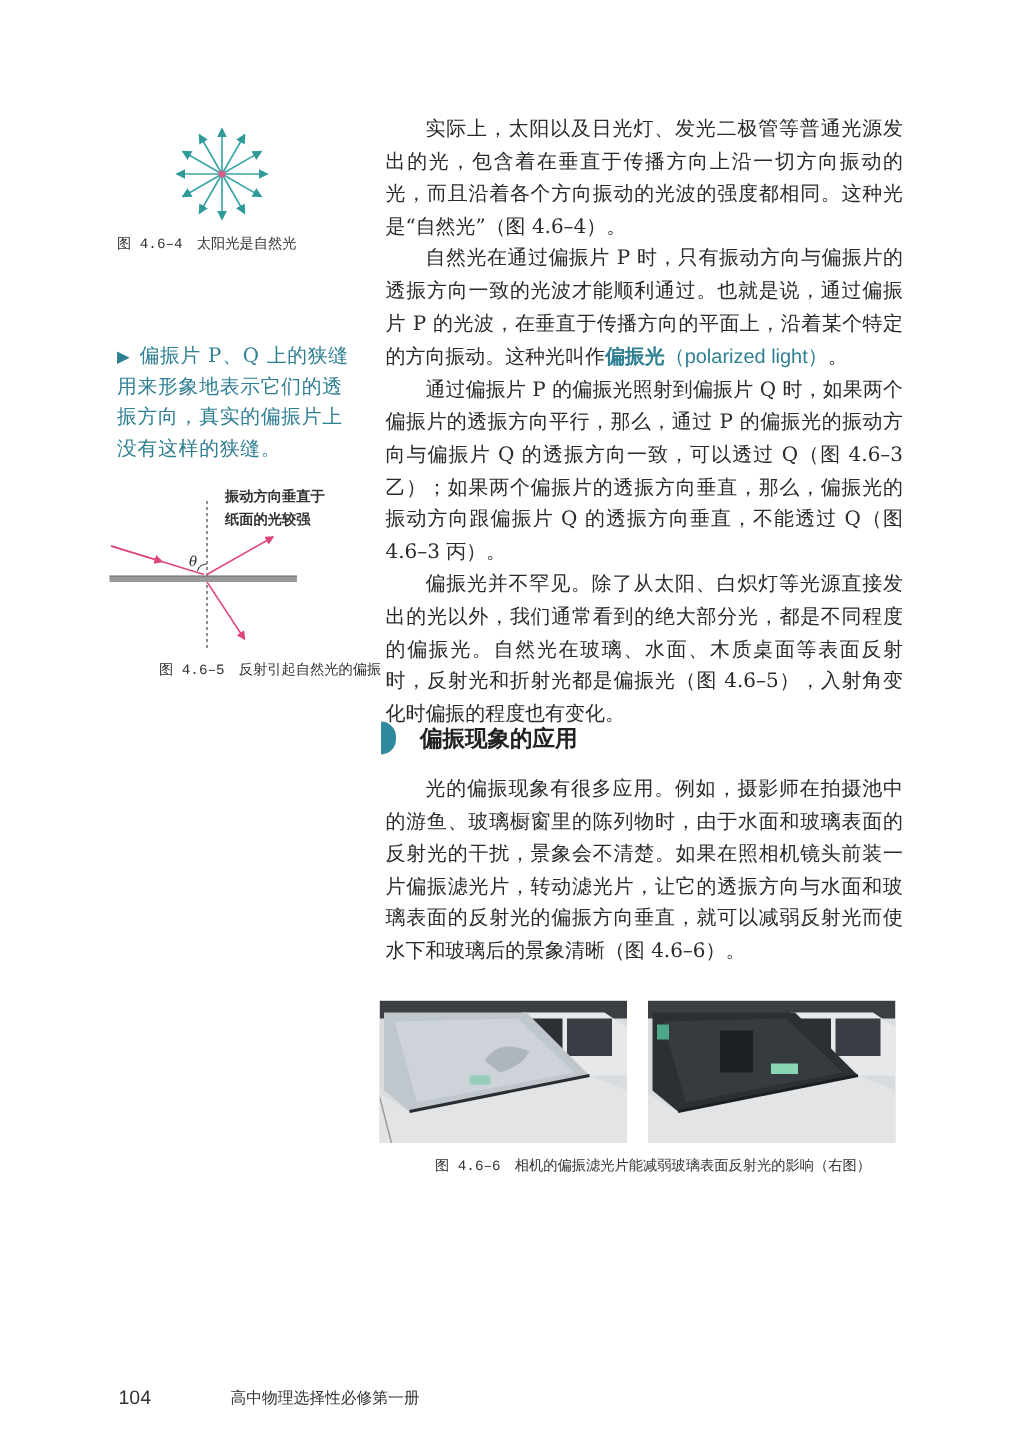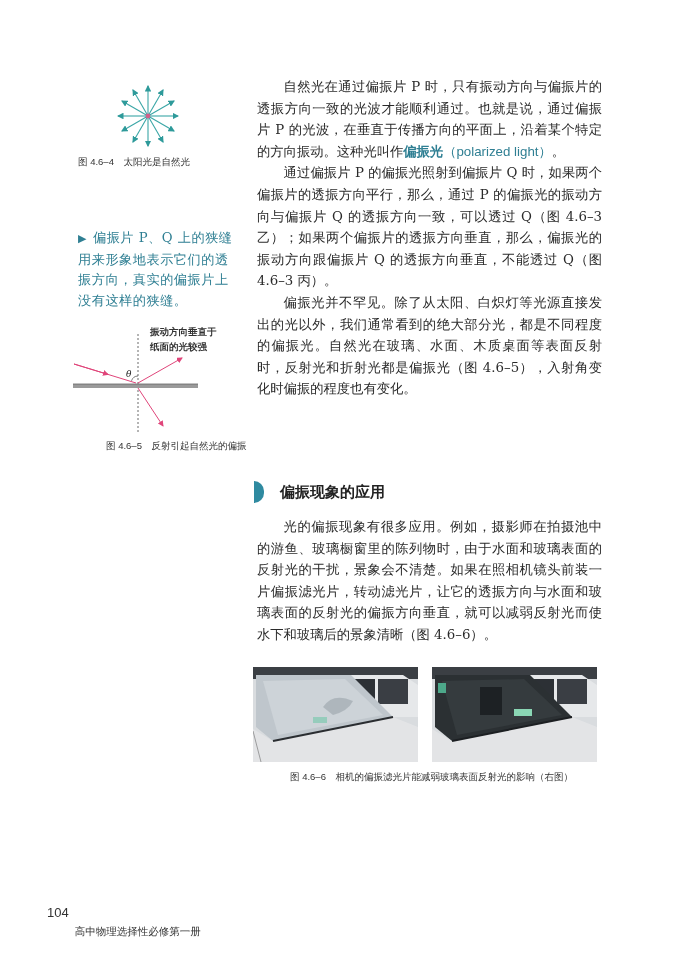--- a/index.html
+++ b/index.html
@@ -4,21 +4,21 @@
   <style>
     html, body { margin: 0; padding: 0; }
     body {
       width: 680px; height: 954px; background: #ffffff; position: relative; overflow: hidden;
       font-family: "DejaVu Serif", "Liberation Serif", serif; color: #2a2a2a;
     }
     .abs { position: absolute; }
 
     
     #fig4 { left: 108px; top: 76px; width: 80px; height: 80px; }
-    .caption-small { font-size: 9.5px; color: #333; white-space: nowrap; font-family: Liberation Sans, sans-serif; }
+    .caption-small { font-size: 9.5px; color: #333; white-space: nowrap; font-family: Liberation Mono, monospace; }
     #cap4 { left: 78px; top: 156px; }
 
     #note { left: 78px; top: 228px; width: 160px; color: #2f7f93; font-size: 13.2px; line-height: 20.5px; letter-spacing: 0.5px; }
     #note .tri { font-size: 11px; margin-right: 6px; }
 
     #fig5 { left: 68px; top: 322px; width: 170px; height: 115px; }
     #fig5-label { left: 150px; top: 324px; width: 80px; font-size: 9.5px; line-height: 15px; color: #333; font-weight: bold; }
     #cap5 { left: 78px; top: 440px; padding-left: 28px; }
 
     
@@ -34,21 +34,21 @@
     #main2 { left: 257px; top: 516px; width: 345px; font-size: 13.3px; line-height: 21.6px; color: #2a2a2a; }
     #main2 p { margin: 0; text-indent: 2em; text-align: justify; }
 
     
     .photo { top: 667px; width: 165px; height: 95px; overflow: hidden; background: #d8dadc; }
     #photo-left { left: 253px; }
     #photo-right { left: 432px; }
     #cap6 { left: 290px; top: 771px; }
 
     
-    #footer { left: 47px; top: 885px; display: flex; align-items: center; }
+    #footer { left: 79px; top: 885px; display: flex; align-items: flex-end; gap: 47px; }
     #footer .num { font-family: "Liberation Sans", sans-serif; font-size: 13px; color: #333; margin-right: 6px; }
     #footer .book { font-size: 10.5px; color: #333; margin-top: 40px; }
   </style>
 </head>
 <body>
 
 <div class="abs" id="fig4">
   <svg width="80" height="80" viewBox="-40 -40 80 80">
     <defs>
       <marker id="ah" markerWidth="6" markerHeight="6" refX="5" refY="3" orient="auto">
@@ -102,20 +102,21 @@
     <text x="58" y="55" font-size="9" font-style="italic" font-family="DejaVu Serif, serif" fill="#222">θ</text>
   </svg>
 </div>
 <div class="abs" id="fig5-label">
   <div>振动方向垂直于</div>
   <div>纸面的光较强</div>
 </div>
 <div class="abs caption-small" id="cap5">图 4.6–5　反射引起自然光的偏振</div>
 
 <div class="abs" id="main">
+  <p>实际上，太阳以及日光灯、发光二极管等普通光源发出的光，包含着在垂直于传播方向上沿一切方向振动的光，而且沿着各个方向振动的光波的强度都相同。这种光是“自然光”（图 4.6–4）。</p>
   <p><span>自然光在通过偏振片 P 时，只有振动方向与偏振片的透振方向一致的光波才能顺利通过。也就是说，通过偏振片 P 的光波，在垂直于传播方向的平面上，沿着某个特定的方向振动。这种光叫作</span><span class="term">偏振光</span><span class="term-en">（polarized light）</span><span>。</span></p>
   <p>通过偏振片 P 的偏振光照射到偏振片 Q 时，如果两个偏振片的透振方向平行，那么，通过 P 的偏振光的振动方向与偏振片 Q 的透振方向一致，可以透过 Q（图 4.6–3 乙）；如果两个偏振片的透振方向垂直，那么，偏振光的振动方向跟偏振片 Q 的透振方向垂直，不能透过 Q（图 4.6–3 丙）。</p>
   <p>偏振光并不罕见。除了从太阳、白炽灯等光源直接发出的光以外，我们通常看到的绝大部分光，都是不同程度的偏振光。自然光在玻璃、水面、木质桌面等表面反射时，反射光和折射光都是偏振光（图 4.6–5），入射角变化时偏振的程度也有变化。</p>
 </div>
 
 <div class="abs" id="section-head">
   <div class="marker"></div>
   <div class="title">偏振现象的应用</div>
 </div>
 

